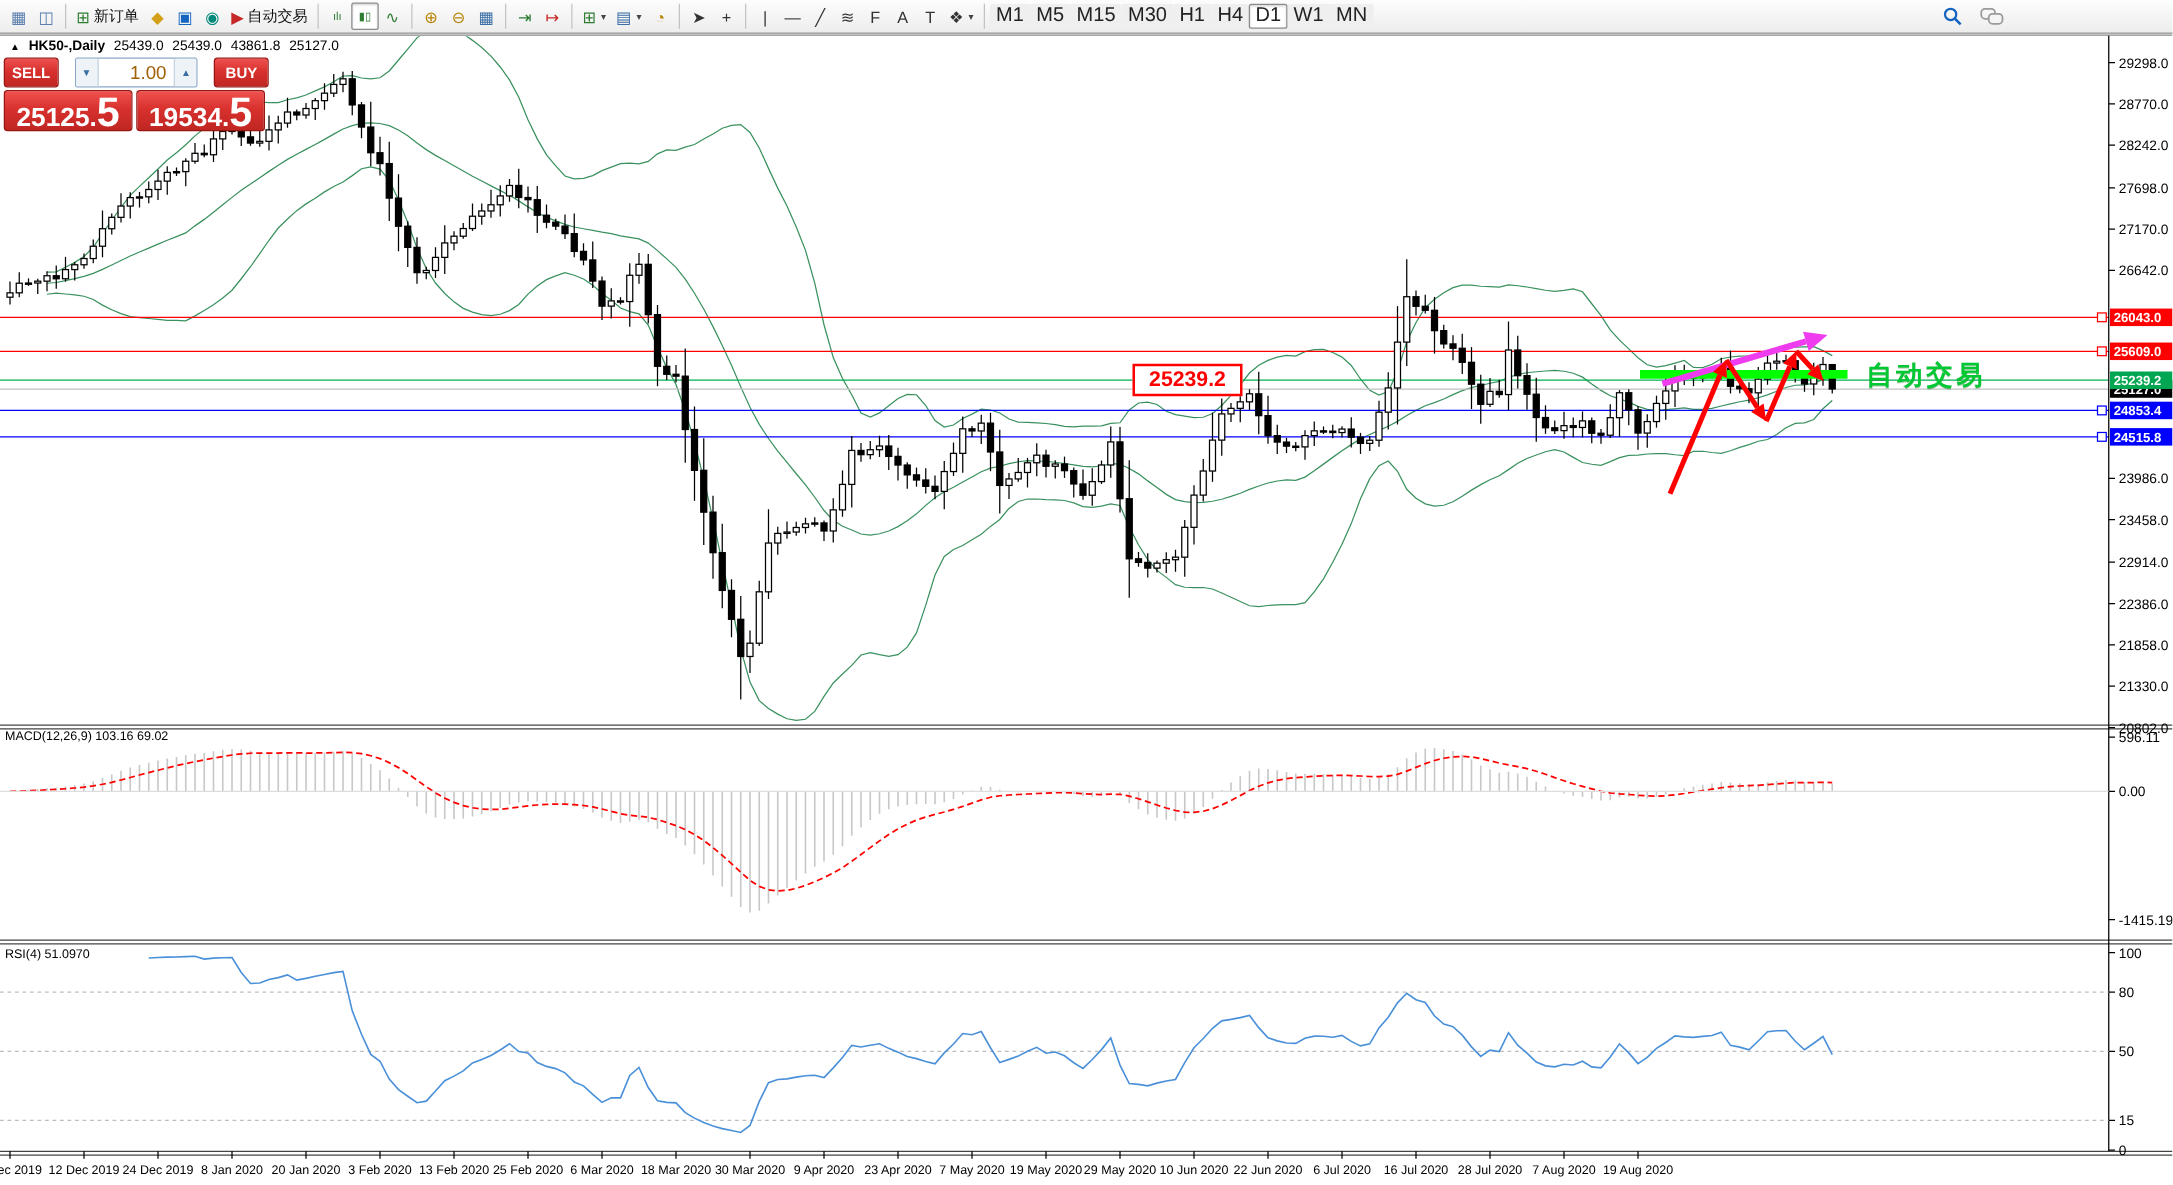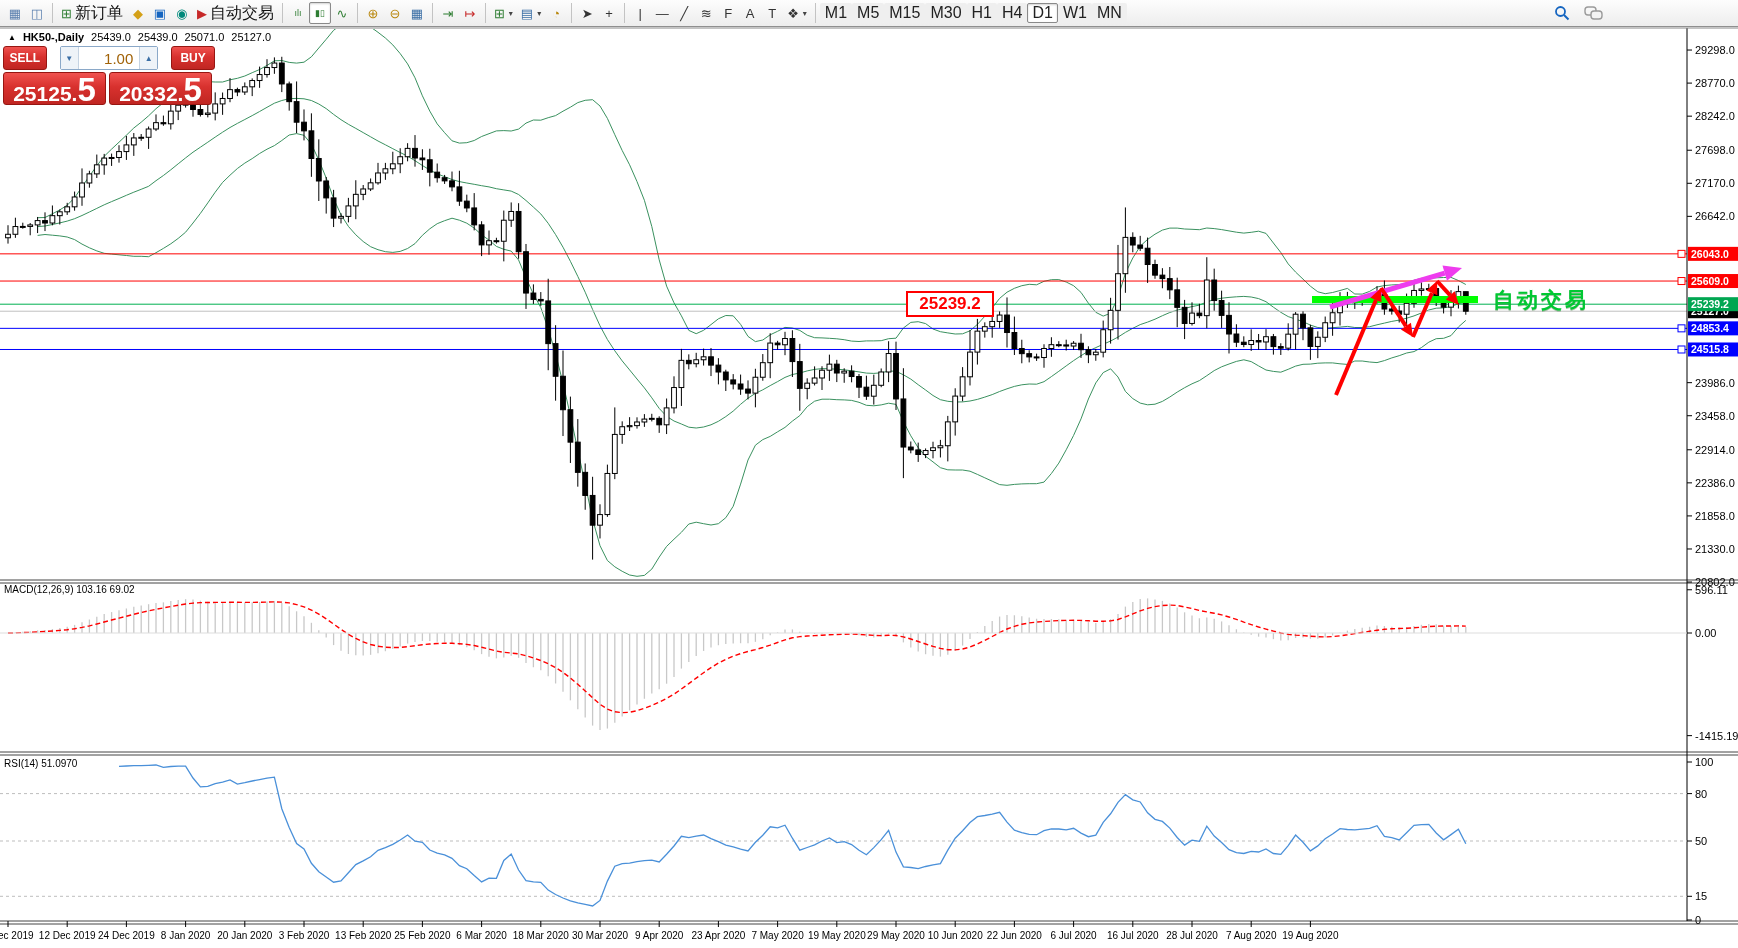--- a/index.html
+++ b/index.html
@@ -5,21 +5,21 @@
   html,body{margin:0;padding:0}
   body{width:1738px;height:948px;position:relative;background:#fff;overflow:hidden;
        font-family:"Liberation Sans",sans-serif;}
   
   .toolbar{position:absolute;left:0;top:0;width:1738px;height:27px;box-sizing:border-box;
     background:linear-gradient(180deg,#fdfdfd,#ededed);border-bottom:1px solid #8f8f8f;
     display:flex;align-items:center;padding:0 4px;z-index:20;}
   .tb-btn{height:22px;min-width:22px;display:flex;align-items:center;justify-content:center;
     font-size:13px;color:#555;border:1px solid transparent;border-radius:2px;padding:0 3px;gap:3px;
     background:transparent;white-space:nowrap;cursor:default;}
-  .tb-btn .lbl{font-size:16px;color:#111;}
+  .tb-btn .lbl{font-size:12px;color:#111;}
   .tb-btn.active{background:#fff;border-color:#8a8a8a;box-shadow:inset 0 1px 2px rgba(0,0,0,.18);}
   .tb-btn .dd{font-size:8px;color:#444;margin-left:1px;}
   .tb-sep{width:1px;height:20px;background:#c3c3c3;margin:0 4px;flex:0 0 auto;}
   .tf-btn{height:20px;min-width:26px;display:flex;align-items:center;justify-content:center;
     font-size:16px;color:#222;border:1px solid transparent;border-radius:2px;padding:0 4px;}
   .tf-btn.active{background:#fff;border-color:#8a8a8a;box-shadow:inset 0 1px 2px rgba(0,0,0,.18);}
   .tb-right{margin-left:auto;margin-right:130px;display:flex;gap:14px;align-items:center;}
   
   #cv{position:absolute;left:0;top:0;z-index:1;}
   
@@ -941,45 +941,45 @@
       <line x1="1310.4" y1="921" x2="1310.4" y2="927" stroke="#000"></line>
       <text x="1310.4" y="939" text-anchor="middle">19 Aug 2020</text>
     </g>
   </svg>
 
 <div class="symbol-title">
   <span class="tri">▲</span>
   <b>HK50-,Daily</b>
   <span>25439.0</span>
   <span>25439.0</span>
-  <span>25071.0</span>
+  <span>43861.8</span>
   <span>25127.0</span>
 </div>
 
 <div class="trade-panel">
   <div class="tp-row">
     <div class="btn-red tp-sell">SELL</div>
     <div class="tp-vol">
       <span class="vol-btn vol-dn">▼</span>
       <span class="vol-val">1.00</span>
       <span class="vol-btn vol-up">▲</span>
     </div>
     <div class="btn-red tp-buy">BUY</div>
   </div>
   <div class="tp-prices">
     <div class="btn-red tp-price">
       <span class="pi">25125</span>
         <span class="pd">.</span>
         <span class="pf">5</span>
     </div>
     <div class="btn-red tp-price">
-      <span class="pi">20332</span>
+      <span class="pi">19534</span>
         <span class="pd">.</span>
         <span class="pf">5</span>
     </div>
   </div>
 </div>
 
 <div class="pane-label" style="left:4px;top:584px">MACD(12,26,9) 103.16 69.02</div>
-<div class="pane-label" style="left:4px;top:758px">RSI(14) 51.0970</div>
+<div class="pane-label" style="left:4px;top:758px">RSI(4) 51.0970</div>
 
 <div class="price-big-label">25239.2</div>
 <div class="cn-note">自动交易</div>
 
 </body></html>

